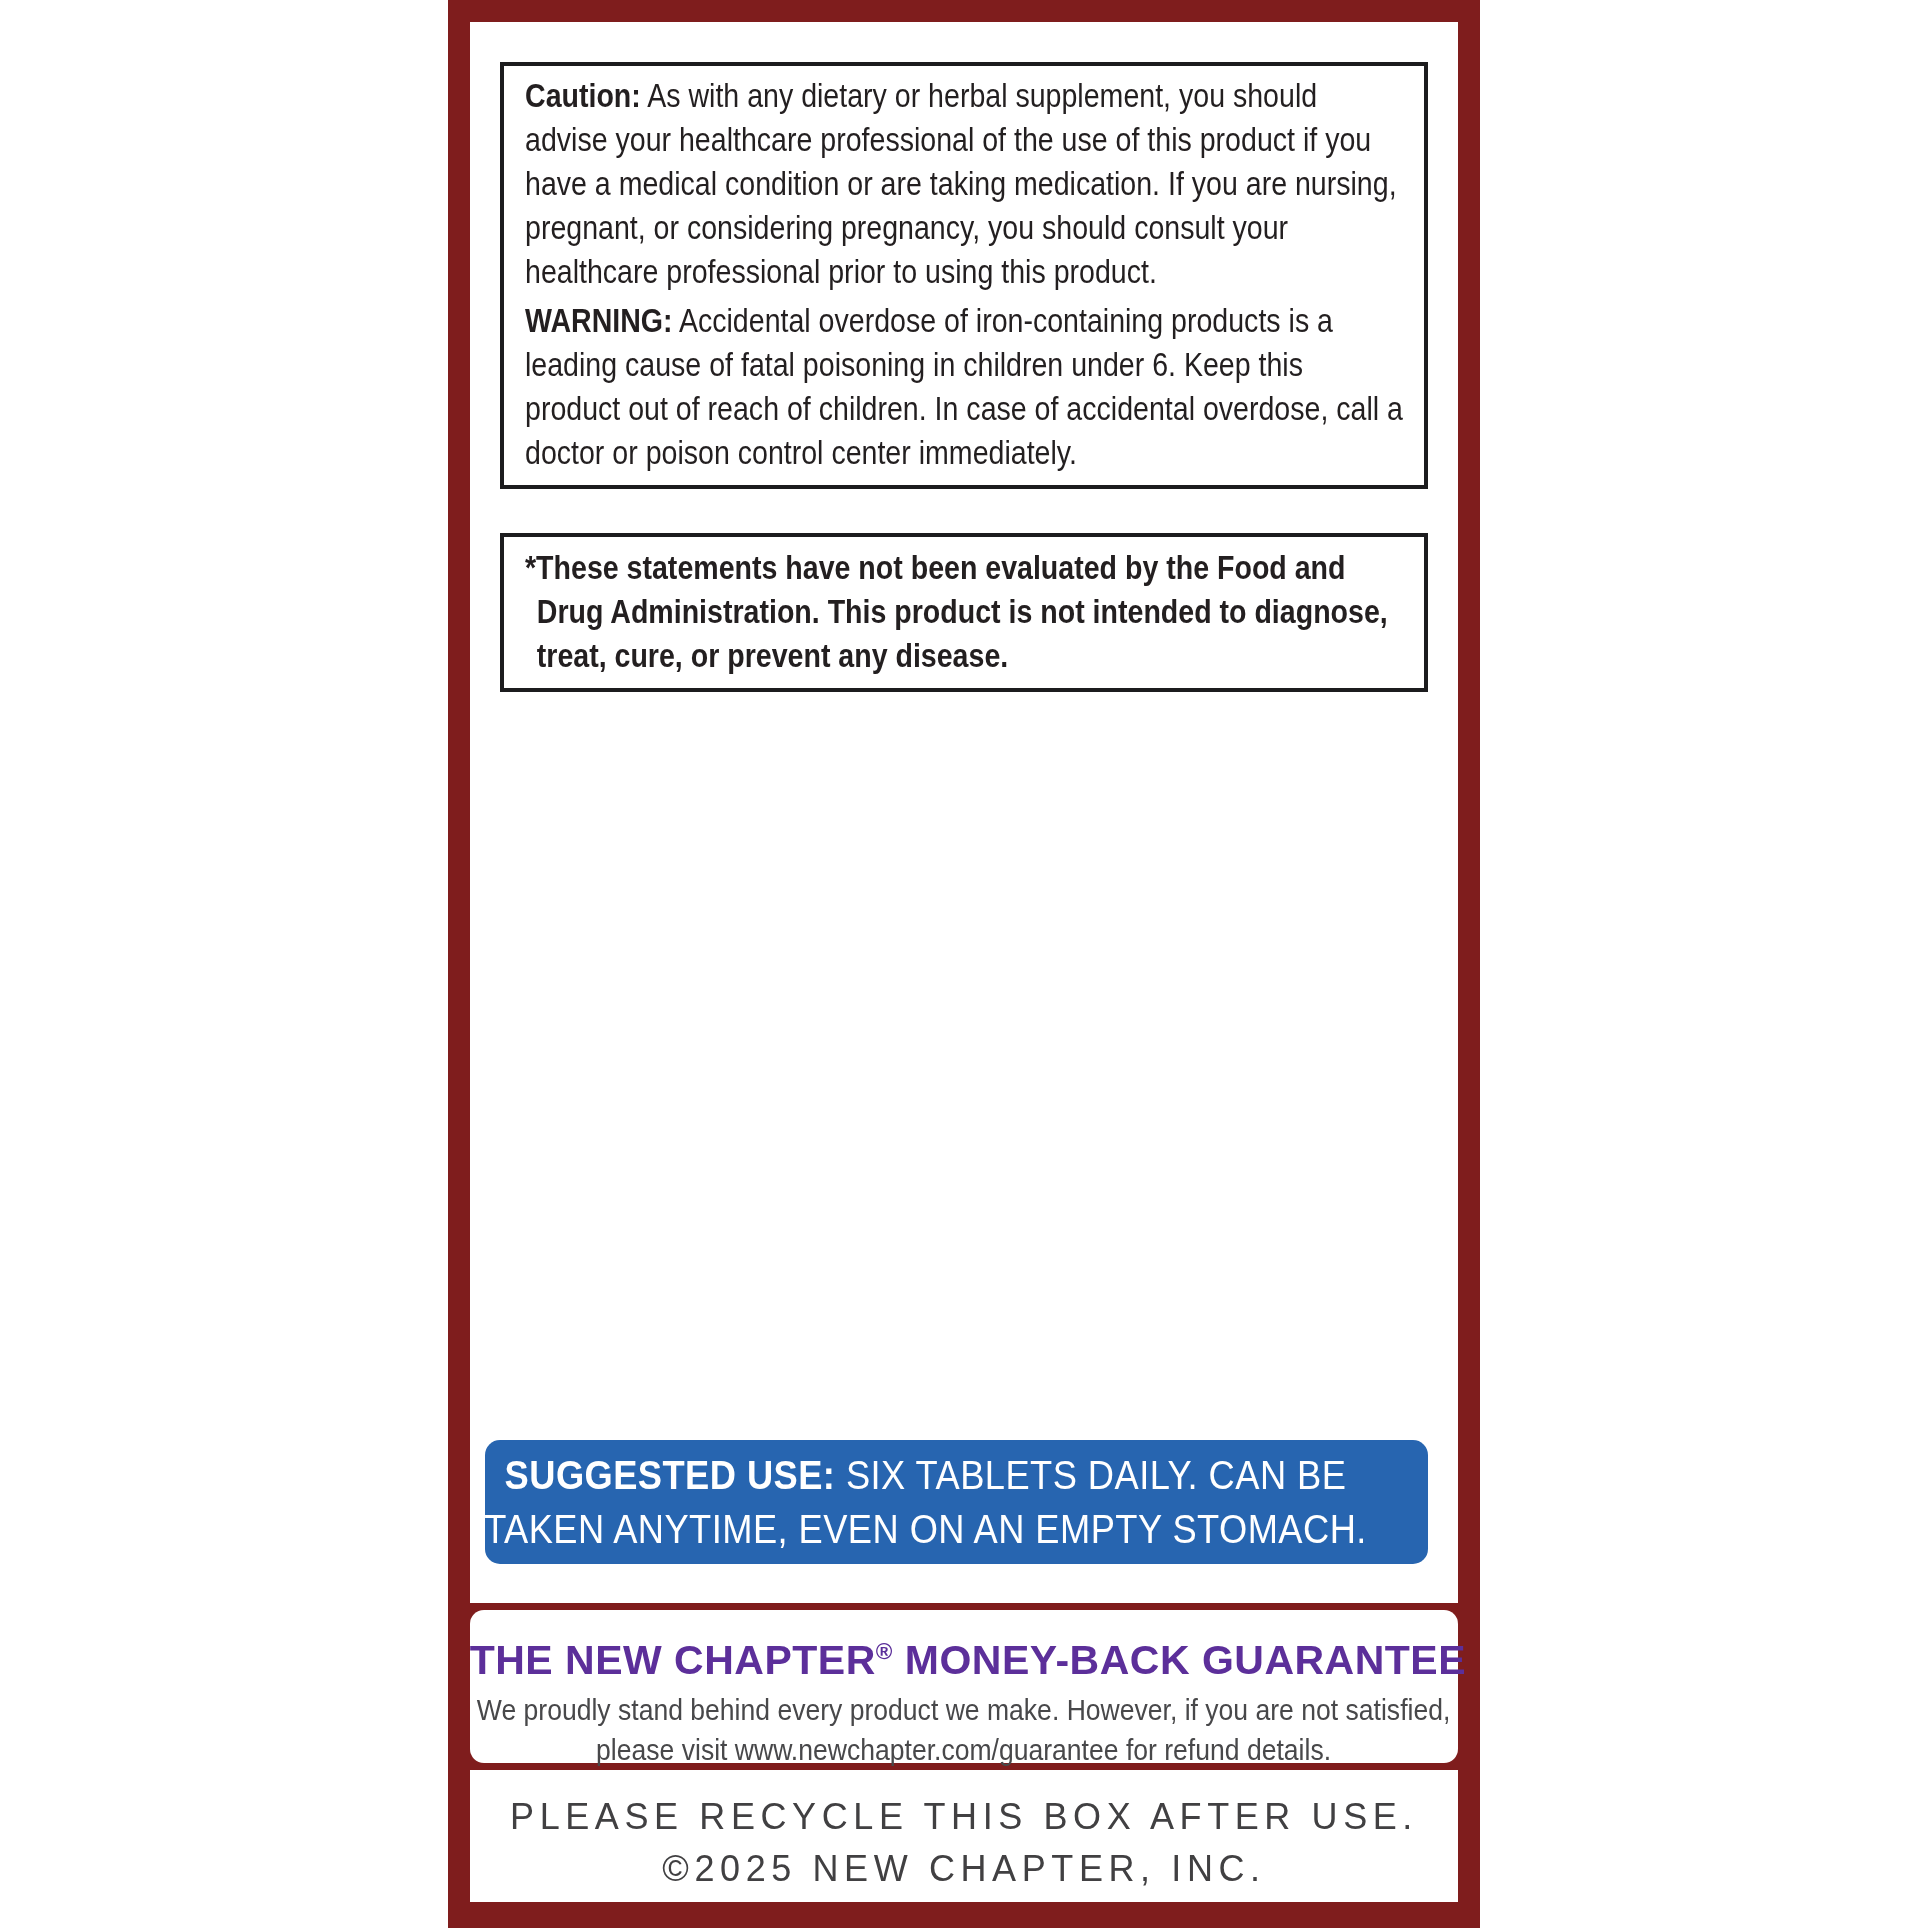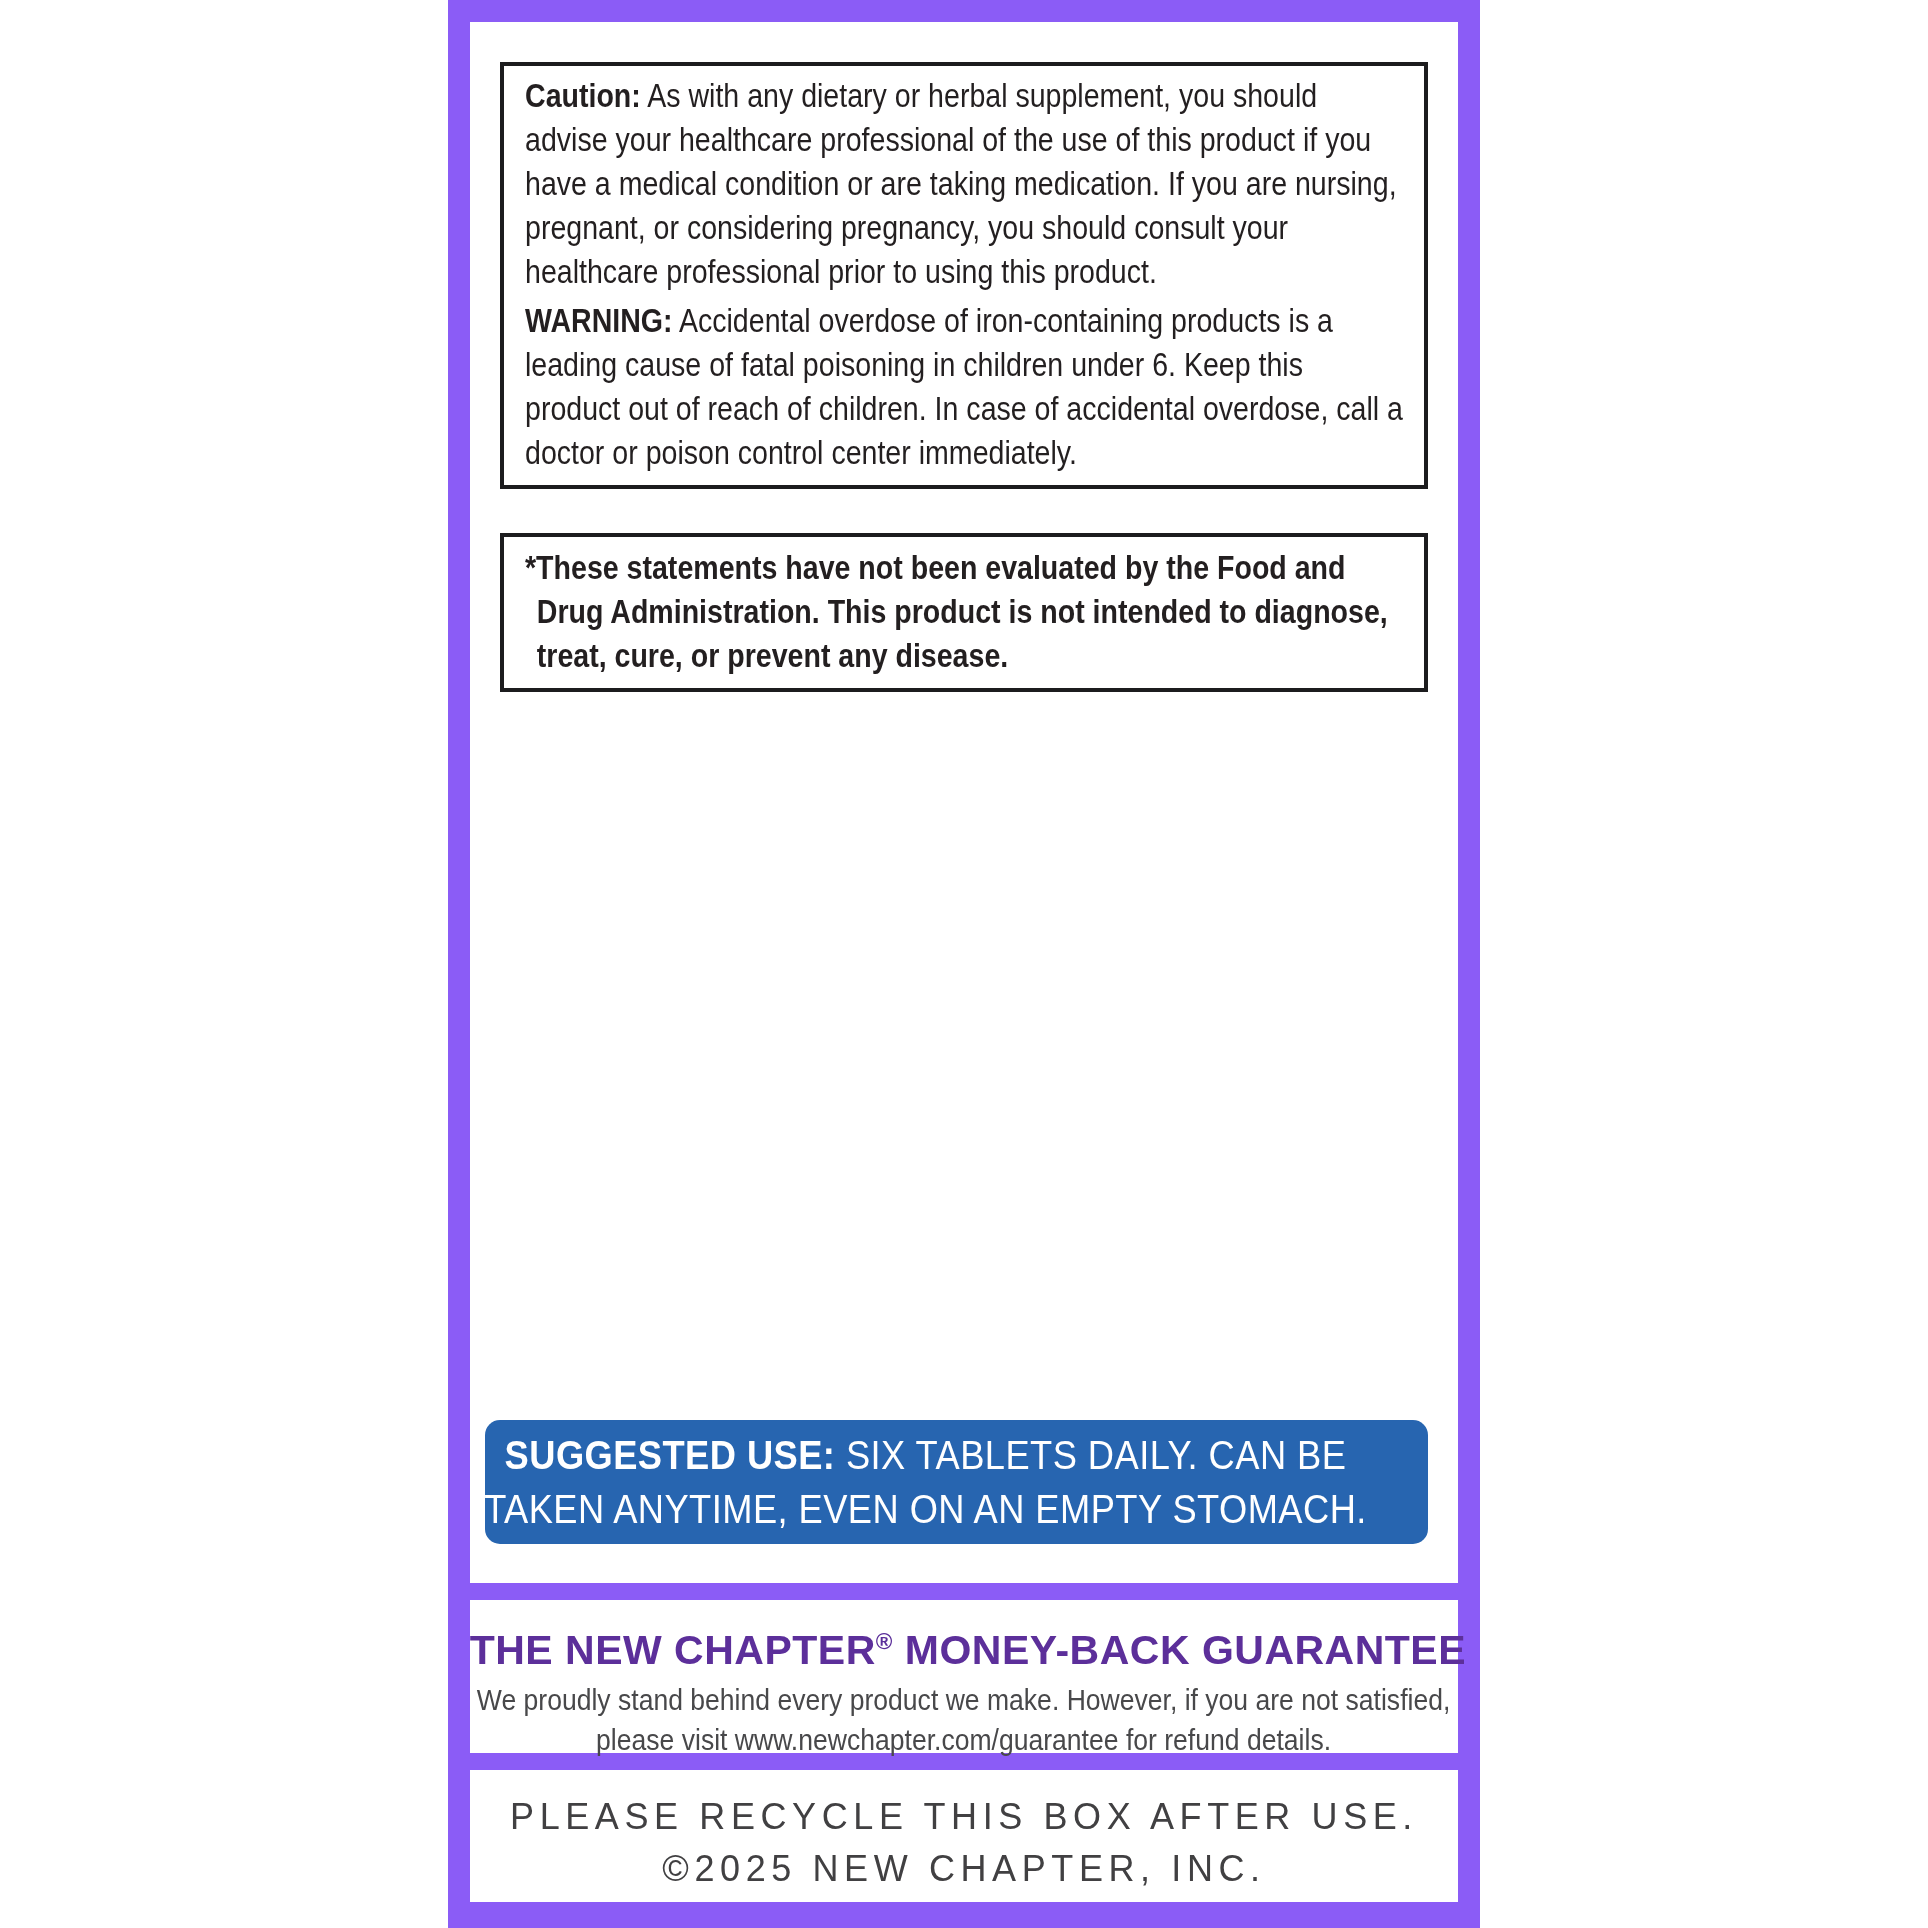--- a/index.html
+++ b/index.html
@@ -10,30 +10,30 @@
     background: #ffffff;
     font-family: "Liberation Sans", sans-serif;
     overflow: hidden;
   }
   .panel {
     position: absolute;
     left: 448px;
     top: 0;
     width: 1032px;
     height: 1928px;
-    background: #8b5cf6;
+    background: #7f1d1d;
     box-sizing: border-box;
     display: flex;
     flex-direction: column;
     padding: 21.7px 21.7px 26px 21.7px;
-    gap: 17px;
+    gap: 7px;
   }
   .sec { background: #ffffff; box-sizing: border-box; }
   .sec-main { flex: 1 1 auto; position: relative; }
-  .sec-guarantee { height: 153px; flex: 0 0 auto; text-align: center; }
+  .sec-guarantee { height: 153px; flex: 0 0 auto; text-align: center; border-radius: 14px; }
   .sec-recycle { height: 132px; flex: 0 0 auto; text-align: center; }
 
   .box {
     border: 4.7px solid #1c1c1e;
     margin: 0 30px;
     box-sizing: border-box;
     color: #231f20;
     overflow: hidden;
   }
   .caution-box { margin-top: 40px; padding: 7.5px 21px 11.3px 21px; }

